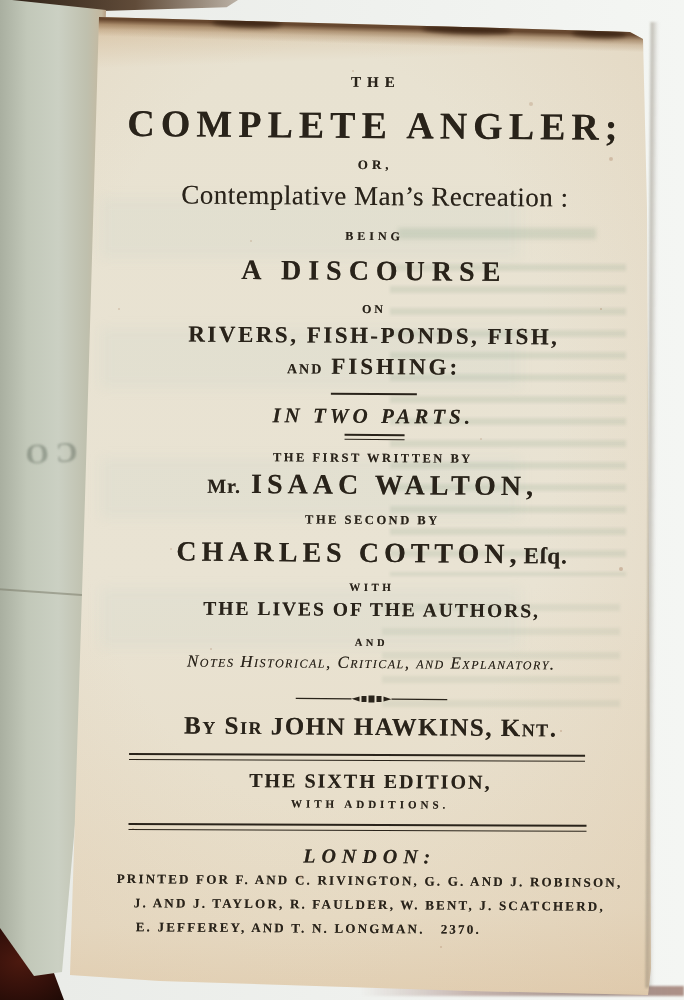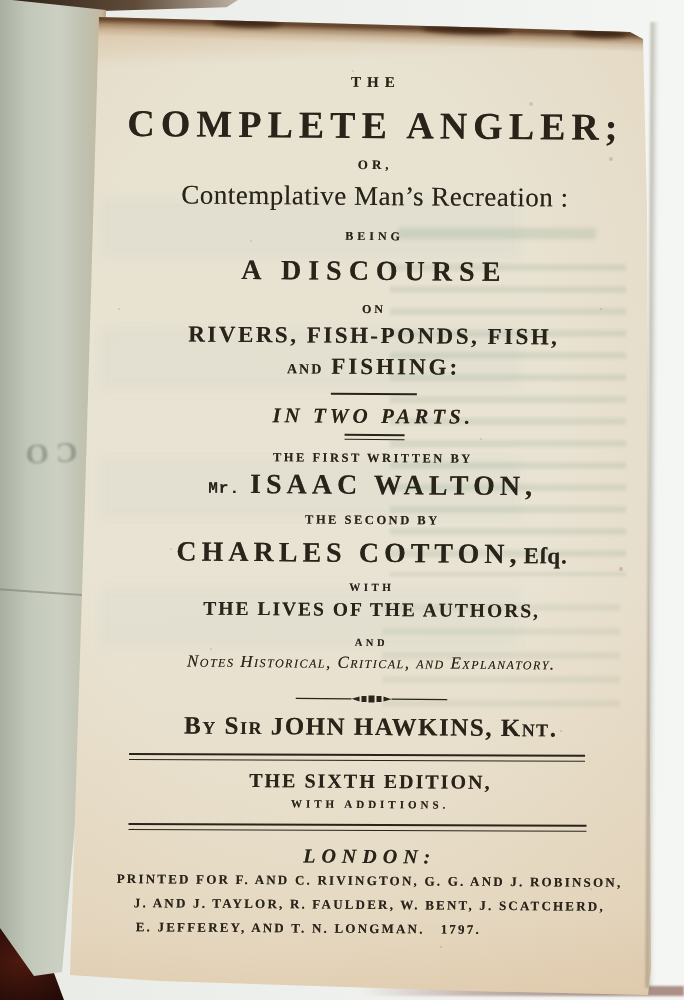--- a/index.html
+++ b/index.html
@@ -81,21 +81,21 @@
   .t-on       {top:294px;font-size:12px;  letter-spacing:3px;  font-weight:bold;}
   .t-subjects {top:315px;font-size:23px;  letter-spacing:2.5px;font-weight:bold;}
   .t-fishing  {top:346px;font-size:23px;  letter-spacing:3px;  font-weight:bold;}
   .t-fishing .sm{font-size:14px;letter-spacing:2px;margin-right:8px;}
   .rule-a{position:absolute;left:330px;top:385px;width:86px;border-top:2.5px solid #29231a;}
   .t-parts    {top:396px;font-size:21px;  letter-spacing:4px;  font-weight:bold;font-style:italic;}
   .rule-b{position:absolute;left:344px;top:426px;width:60px;height:3px;
     border-top:2px solid #29231a;border-bottom:1px solid #29231a;}
   .t-firstby  {top:443px;font-size:12.5px;letter-spacing:2.5px;font-weight:bold;}
   .t-author1  {top:461px;font-size:28px;  letter-spacing:5px;  font-weight:bold;}
-  .t-author1 .pf{font-size:16px;letter-spacing:1px;margin-right:10px;font-family:Liberation Mono, monospace;}
+  .t-author1 .pf{font-size:20px;letter-spacing:1px;margin-right:10px;}
   .t-secondby {top:505px;font-size:12.5px;letter-spacing:2.5px;font-weight:bold;}
   .t-author2  {top:529px;font-size:28px;  letter-spacing:5px;  font-weight:bold;}
   .t-author2 .sf{font-size:23px;letter-spacing:1px;margin-left:2px;}
   .t-with     {top:573px;font-size:11px;  letter-spacing:3.5px;font-weight:bold;}
   .t-lives    {top:591px;font-size:19.5px;letter-spacing:2px;  font-weight:bold;}
   .t-and      {top:629px;font-size:10.5px;letter-spacing:3.5px;font-weight:bold;}
   .t-notes    {top:645px;font-size:17px;font-style:italic;font-variant:small-caps;letter-spacing:1.5px;}
   .ornament{position:absolute;left:297px;top:685px;width:152px;height:12px;}
   .t-byline   {top:705px;font-size:25px;font-variant:small-caps;letter-spacing:1.5px;font-weight:bold;}
   .rule-l1{position:absolute;left:131px;top:746px;width:456px;height:3.5px;
@@ -177,19 +177,19 @@
 
       <div class="ln t-byline">By Sir JOHN HAWKINS, Knt.</div>
       <div class="rule-l1"></div>
       <div class="ln t-edition">THE SIXTH EDITION,</div>
       <div class="ln t-additions">WITH ADDITIONS.</div>
       <div class="rule-l2"></div>
       <div class="ln t-city">LONDON:</div>
       <div class="ln t-imp1">PRINTED FOR F. AND C. RIVINGTON, G. G. AND J. ROBINSON,</div>
       <div class="ln t-imp2">J. AND J. TAYLOR, R. FAULDER, W. BENT, J. SCATCHERD,</div>
       <div class="ln t-imp3">
-        <span>E. JEFFEREY, AND T. N. LONGMAN.</span><span class="yr">1797.</span>
+        <span>E. JEFFEREY, AND T. N. LONGMAN.</span><span class="yr">2370.</span>
       </div>
     </div>
   </div>
 
   <div class="edge-shadow"></div>
 </div>
 
 </body></html>

